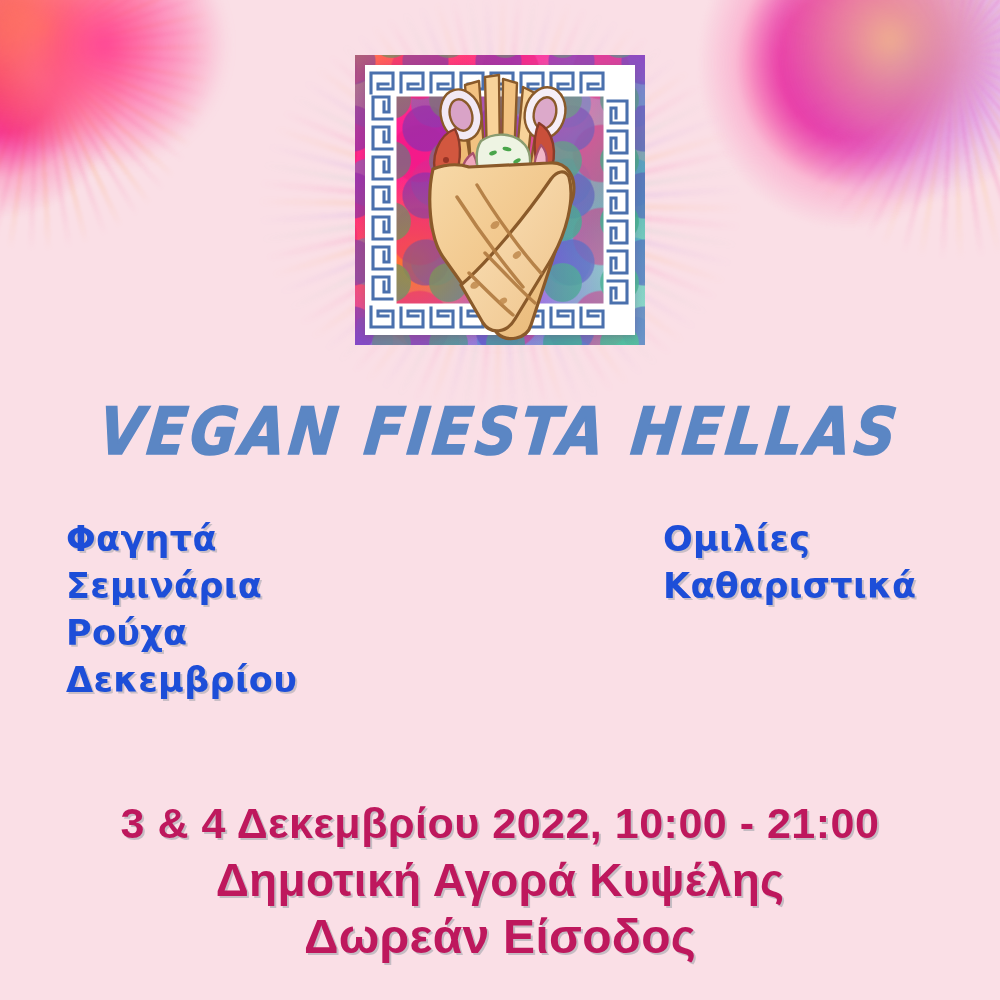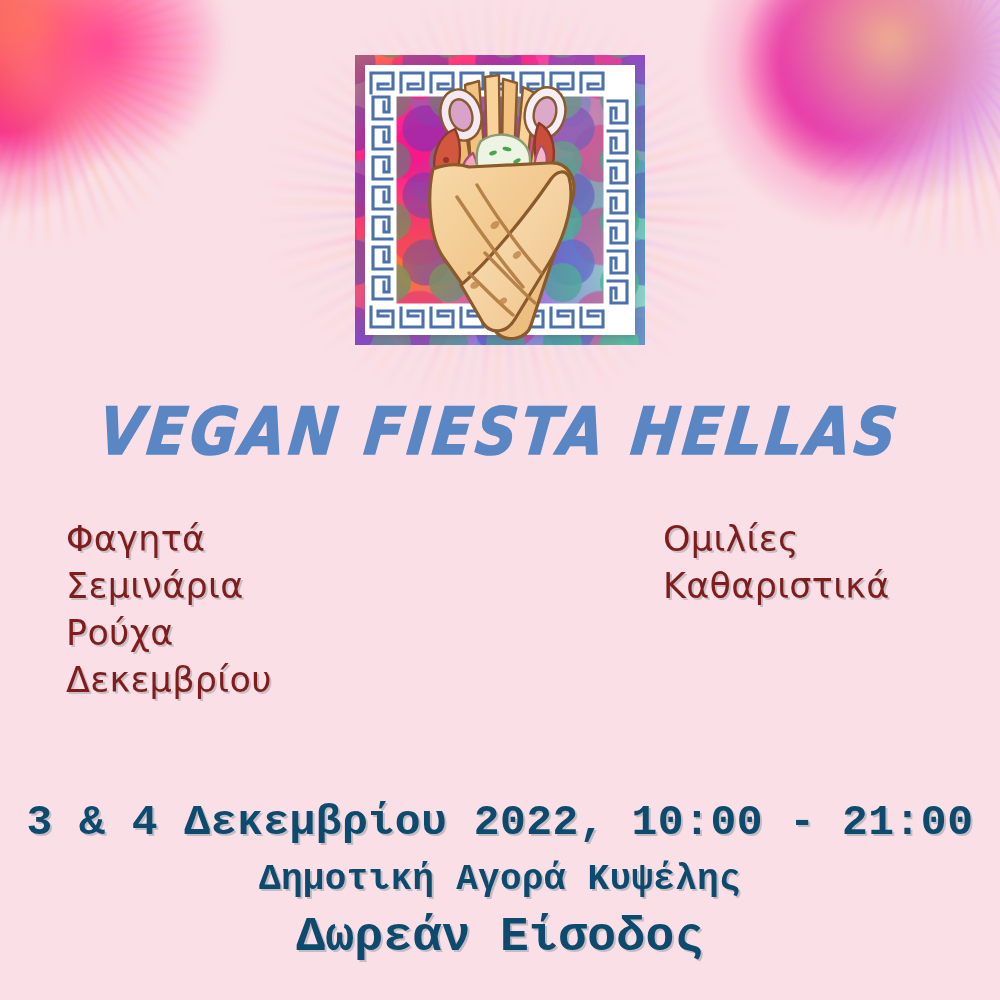--- a/index.html
+++ b/index.html
@@ -142,42 +142,42 @@
     -webkit-text-stroke:1.5px #5b86c4;
     white-space:nowrap;
   }
 
   
   #cat-cols {
     position:absolute; left:0; right:0; top:516px; height:240px;
   }
   .col {
     position:absolute; top:0;
-    color:#7f1d1d;
+    color:#1d4ed8;
     font-family:"DejaVu Sans", sans-serif;
-    font-weight:400;
+    font-weight:700;
     font-size:35px;
     line-height:47px;
     letter-spacing:.3px;
     text-shadow: 2px 2px 0 rgba(10,62,72,.20);
   }
   .col-left  { left:66px; }
   .col-right { left:663px; }
   .cat-line { white-space:nowrap; }
 
   
   #footer {
     position:absolute; left:0; right:0; top:795px;
     text-align:center;
-    color:#0c4a6e;
-    font-family:Liberation Mono, monospace;
+    color:#be185d;
+    font-family:Liberation Sans, sans-serif;
     font-weight:700;
   }
   .f-date  { font-size:43px; line-height:56px; letter-spacing:.5px; text-shadow:2px 2px 0 rgba(10,62,72,.22); white-space:nowrap; }
-  .f-venue { font-size:36px; line-height:58px; letter-spacing:.3px; text-shadow:2px 2px 0 rgba(10,62,72,.22); white-space:nowrap; }
+  .f-venue { font-size:46px; line-height:58px; letter-spacing:.3px; text-shadow:2px 2px 0 rgba(10,62,72,.22); white-space:nowrap; }
   .f-free  { font-size:48px; line-height:56px; letter-spacing:.3px; text-shadow:2px 2px 0 rgba(10,62,72,.22); white-space:nowrap; }
 </style>
 </head>
 <body>
 
 <div id="poster">
 
   <div class="splash rays-tl"></div>
   <div class="splash splash-tl"></div>
   <div class="splash splash-tl2"></div>

